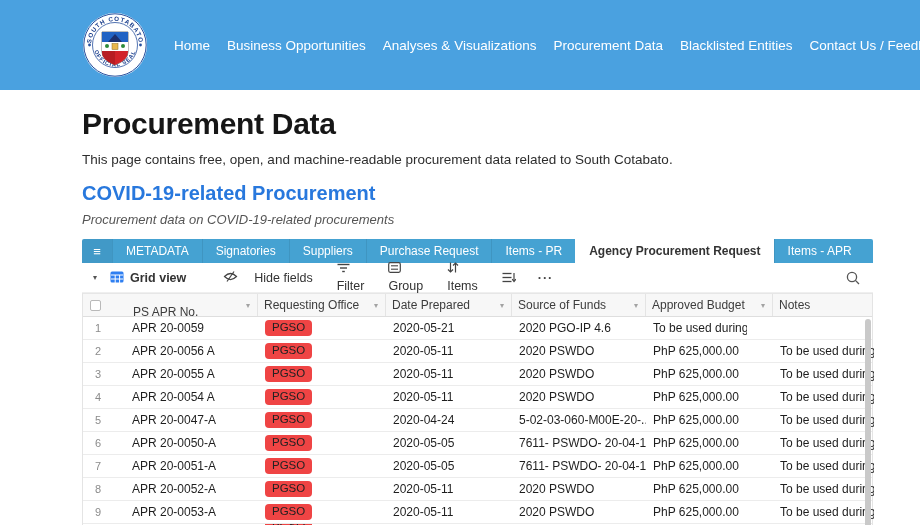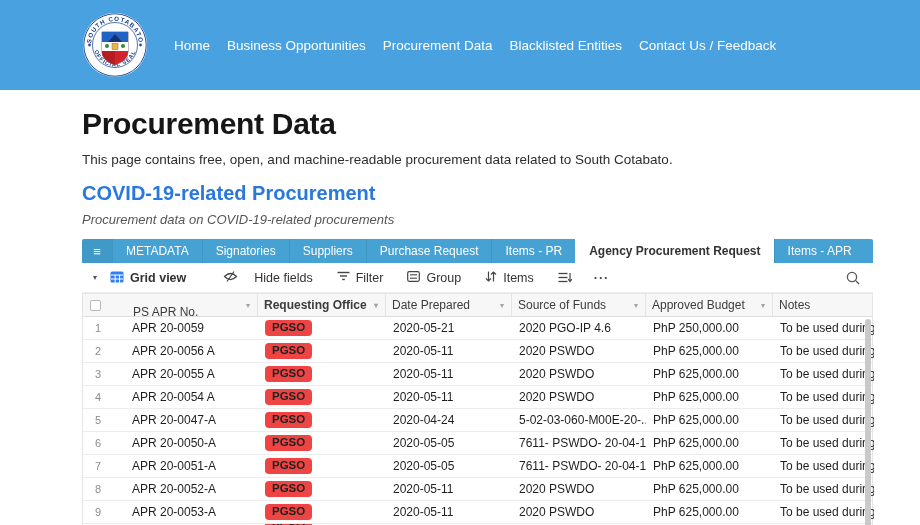--- a/index.html
+++ b/index.html
@@ -59,21 +59,21 @@
   .tab.active { background:#fff; color:#333; font-weight:700; border-left-color:transparent; }
 
   .toolbar {
     height:30px; background:#fff; display:flex; align-items:center;
     font-size:12.5px; color:#333; border-bottom:1px solid #efefef;
   }
   .tb-caret { margin-left:11px; font-size:8px; color:#555; cursor:pointer; }
   .tb-item { display:flex; align-items:flex-start; gap:6px; cursor:pointer; white-space:nowrap; }
   .tb-view { margin-left:13px; font-weight:700; }
   .tb-gap1 { margin-left:37px;gap:16px; }
-  .tb-gap  { margin-left:24px; }
+  .tb-gap  { margin-left:24px;flex-direction:column; }
   .tb-icon { display:inline-flex; }
   .tb-ellipsis { margin-left:22px; letter-spacing:1px; font-weight:700; color:#444; cursor:pointer; }
   .tb-search { margin-left:auto; margin-right:13px; cursor:pointer; display:inline-flex; }
 
   
   .grid { border-left:1px solid #e4e4e4; border-right:1px solid #e4e4e4; }
   .hrow {
     display:flex; height:24px; background:#f7f7f7;
     border-top:1px solid #e6e6e6; border-bottom:1px solid #dedede;
     font-size:12px; color:#3c3c3c;
@@ -98,21 +98,21 @@
   .trow.partial { height:4px; overflow:hidden; border-bottom:none; }
   .tcell {
     height:100%; display:flex; align-items:center; padding:0 7px;
     overflow:hidden; white-space:nowrap; cursor:pointer;
   }
   .rownum {
     width:30px; flex:0 0 auto; text-align:center; color:#8b8b8b; font-size:11px;
   }
   .c0 { width:175px; flex:0 0 auto; padding:0; }
   .c0 .primary { margin-left:19px; }
-  .c1 { width:128px; flex:0 0 auto;font-weight:bold; }
+  .c1 { width:128px; flex:0 0 auto; }
   .c2 { width:126px; flex:0 0 auto; }
   .c3 { width:134px; flex:0 0 auto; }
   .c4 { width:127px; flex:0 0 auto; justify-content:flex-start; padding-right:5px; }
   .c5 { width:101px; flex:0 0 auto; }
   .pill {
     background:#ef4444; border-radius:4px; padding:2px 7px 3px;
     font-size:11.5px; color:#222; line-height:1;
   }
 
   .vscroll {
@@ -150,20 +150,21 @@
       <circle cx="25" cy="34" r="2" fill="#2e8b3a"></circle>
       <circle cx="41" cy="34" r="2" fill="#2e8b3a"></circle>
       <rect x="30" y="31.5" width="6" height="6" fill="#e8b64c" stroke="#8a6b1f" stroke-width="0.5"></rect>
       <path d="M 20,39 L 46,39 L 46,40 Q 46,48 33,53 Q 20,48 20,40 Z" fill="#d2232a"></path>
       <path d="M 33,39 L 33,53 Q 20,48 20,40 L 20,39 Z" fill="#b71c22"></path>
     </svg>
   </div>
   <ul class="nav-links">
       <li>Home</li>
       <li>Business Opportunities</li>
+      <li>Analyses &amp; Visualizations</li>
       <li>Procurement Data</li>
       <li>Blacklisted Entities</li>
       <li>Contact Us / Feedback</li>
     </ul>
 </header>
 
 <main>
   <h1 class="page-title">Procurement Data</h1>
   <p class="page-desc">This page contains free, open, and machine-readable procurement data related to South Cotabato.</p>
   <h2 class="section-title">COVID-19-related Procurement</h2>
@@ -298,21 +299,20 @@
           <div class="trow">
             <div class="tcell c0">
               <span class="rownum">1</span>
               <span class="primary">APR 20-0059</span>
             </div>
             <div class="tcell c1">
               <span class="pill">PGSO</span>
             </div>
             <div class="tcell c2">2020-05-21</div>
             <div class="tcell c3">2020 PGO-IP 4.6</div>
-            <div class="tcell c4">PhP 250,000.00</div>
             <div class="tcell c5">To be used during the</div>
           </div>
           <div class="trow">
             <div class="tcell c0">
               <span class="rownum">2</span>
               <span class="primary">APR 20-0056 A</span>
             </div>
             <div class="tcell c1">
               <span class="pill">PGSO</span>
             </div>

